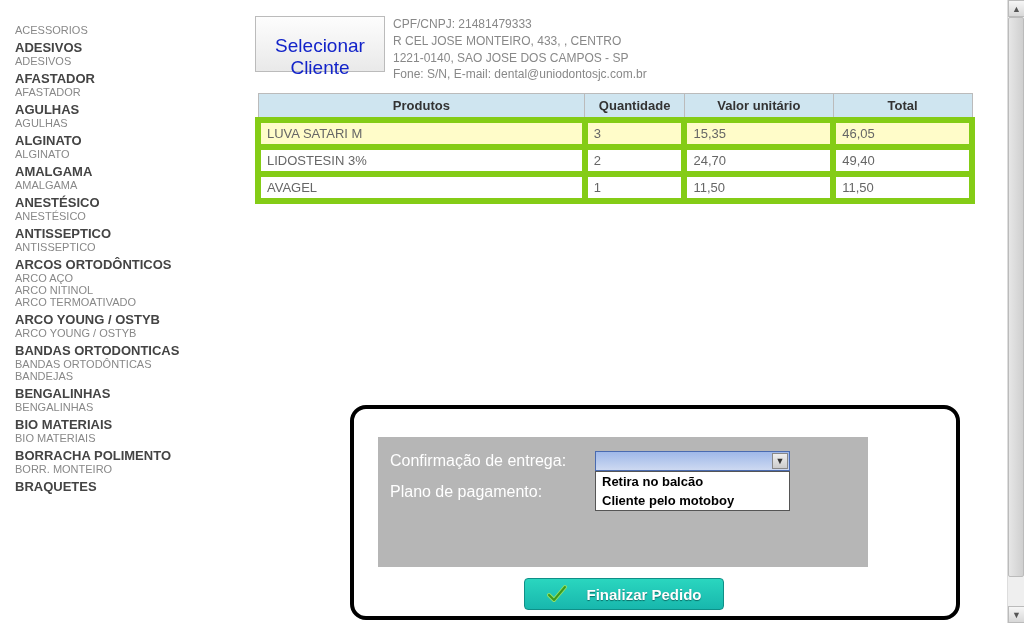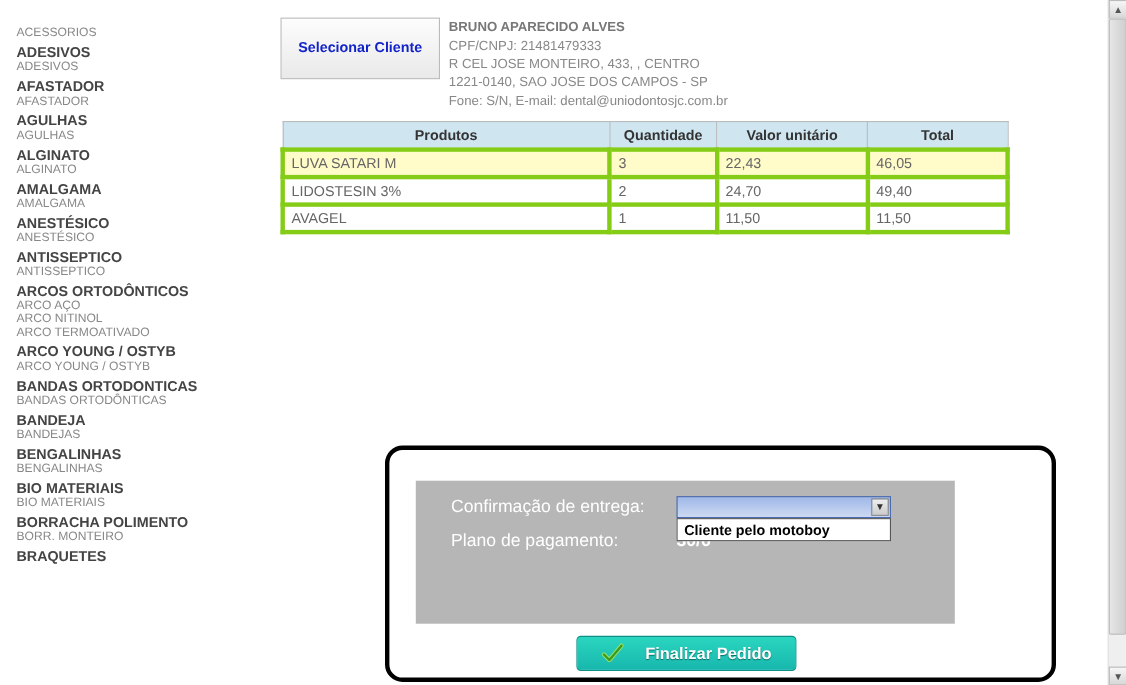--- a/index.html
+++ b/index.html
@@ -33,69 +33,69 @@
     left: 225px;
     top: 0;
     width: 790px;
     height: 623px;
   }
   .client-row { display: flex; padding: 16px 30px 10px 30px; }
   .btn-sel {
     background: linear-gradient(#fdfdfd,#e9e9e9);
     border: 1px solid #bbb;
     color: #1223c9;
-    font-weight: bold;
-    font-size: 13px;
+    font-weight: normal;
+    font-size: 19px;
     padding: 18px 6px;
-    width: 145px;
+    width: 130px;
     text-align: center;
     cursor: pointer;
     margin-right: 8px;
     height: 56px;
   }
   .client-info { color: #888; font-size: 12px; line-height: 1.4; }
   .client-info .name { font-weight: bold; color: #777; }
   table.prod {
-    width: 663px;
+    width: 720px;
     margin-left: 30px;
     border-collapse: collapse;
     font-size: 13px;
     color: #666;
   }
   table.prod th {
     background: #cfe5f0;
     color: #333;
     font-weight: bold;
     text-align: center;
     padding: 4px;
     border: 1px solid #bbb;
   }
   table.prod td {
-    border: 4px solid #84cc16;
+    border: 6px solid #84cc16;
     padding: 3px 6px;
   }
   table.prod tr.hl td { background: #fffcc9; }
   .modal-outer {
     position: absolute;
     left: 350px;
     top: 405px;
     width: 610px;
     height: 215px;
     border: 4px solid #000;
     border-radius: 16px;
     background: #fff;
   }
   .gray-box {
     position: absolute;
     left: 24px;
     top: 28px;
     width: 490px;
     height: 130px;
     background: #b6b6b6;
-    padding: 14px 32px;
+    padding: 14px 12px;
     color: #fff;
     font-size: 16px;
   }
   .row { margin-bottom: 12px; display:flex; align-items:center; }
   .row .lbl { width: 205px; }
   .row .val { font-weight: bold; }
   .sel-wrap {
     position: relative;
   }
   .sel {
@@ -197,57 +197,55 @@
     <div class="cat">ANTISSEPTICO</div>
     <div class="sub">ANTISSEPTICO</div>
     <div class="cat">ARCOS ORTODÔNTICOS</div>
     <div class="sub">ARCO AÇO</div>
     <div class="sub">ARCO NITINOL</div>
     <div class="sub">ARCO TERMOATIVADO</div>
     <div class="cat">ARCO YOUNG / OSTYB</div>
     <div class="sub">ARCO YOUNG / OSTYB</div>
     <div class="cat">BANDAS ORTODONTICAS</div>
     <div class="sub">BANDAS ORTODÔNTICAS</div>
-    <div class="cat">BANDEJA</div>
     <div class="sub">BANDEJAS</div>
     <div class="cat">BENGALINHAS</div>
     <div class="sub">BENGALINHAS</div>
     <div class="cat">BIO MATERIAIS</div>
     <div class="sub">BIO MATERIAIS</div>
     <div class="cat">BORRACHA POLIMENTO</div>
     <div class="sub">BORR. MONTEIRO</div>
     <div class="cat">BRAQUETES</div>
   </div>
 
 <div class="main">
   <div class="client-row">
     <div class="btn-sel">Selecionar Cliente</div>
     <div class="client-info">
-      <div class="name">BRUNO APARECIDO ALVES</div>
       <div>CPF/CNPJ: 21481479333</div>
       <div>R CEL JOSE MONTEIRO, 433, , CENTRO</div>
       <div>1221-0140, SAO JOSE DOS CAMPOS - SP</div>
       <div>Fone: S/N,   E-mail: dental@uniodontosjc.com.br</div>
     </div>
   </div>
 
   <table class="prod">
     <thead>
       <tr>
         <th style="width:330px">Produtos</th>
         <th style="width:100px">Quantidade</th>
         <th style="width:150px">Valor unitário</th>
         <th style="width:140px">Total</th>
       </tr>
     </thead>
     <tbody id="tbody">
         <tr class="hl">
           <td>LUVA SATARI M</td>
           <td>3</td>
-          <td>22,43</td>
+          <td>15,35</td>
           <td>46,05</td>
         </tr>
         <tr>
           <td>LIDOSTESIN 3%</td>
           <td>2</td>
           <td>24,70</td>
           <td>49,40</td>
         </tr>
         <tr>
           <td>AVAGEL</td>
@@ -260,20 +258,21 @@
 </div>
 
 <div class="modal-outer">
   <div class="gray-box">
     <div class="row">
       <span class="lbl">Confirmação de entrega:</span>
       <span class="sel-wrap">
         <div class="sel"></div>
         <div class="sel-arrow">▼</div>
         <div class="dropdown" id="dropdown">
+            <div>Retira no balcão</div>
             <div>Cliente pelo motoboy</div>
           </div>
       </span>
     </div>
     <div class="row">
       <span class="lbl">Plano de pagamento:</span>
       <span class="val">30/6</span>
     </div>
   </div>
   <div class="finish-btn">

